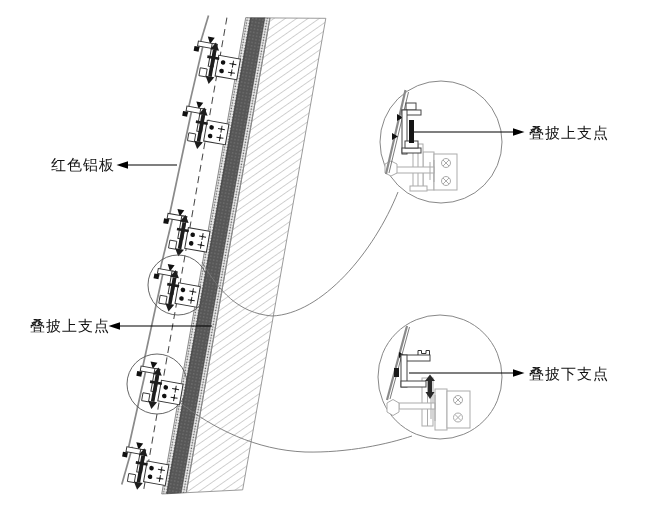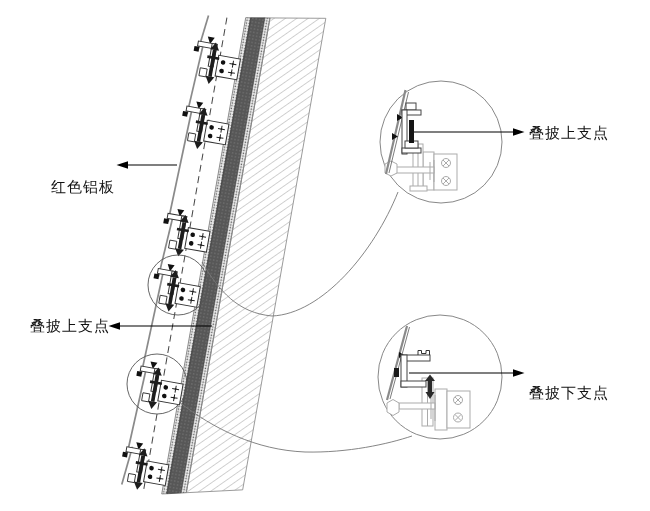--- a/index.html
+++ b/index.html
@@ -168,17 +168,17 @@
     <line x1="409" y1="373" x2="514" y2="373"></line>
   </g>
   <g fill="#000" stroke="none">
     <polygon points="128,161.3 116.5,165 128,168.7"></polygon>
     <polygon points="120,322.3 108.5,326 120,329.7"></polygon>
     <polygon points="513,128.3 524.5,132 513,135.7"></polygon>
     <polygon points="513,369.3 524.5,373 513,376.7"></polygon>
   </g>
 </svg>
 
-<div class="lbl right-align" style="left:40px;top:156px;width:75px;margin-top:22px;">红色铝板</div>
+<div class="lbl right-align" style="left:40px;top:156px;width:75px;">红色铝板</div>
 <div class="lbl right-align" style="left:30px;top:317px;width:74px;">叠披上支点</div>
 <div class="lbl" style="left:529px;top:124px;">叠披上支点</div>
-<div class="lbl" style="left:529px;top:384px;">叠披下支点</div>
+<div class="lbl" style="left:529px;top:365px;">叠披下支点</div>
 </div>
 
 </body></html>

